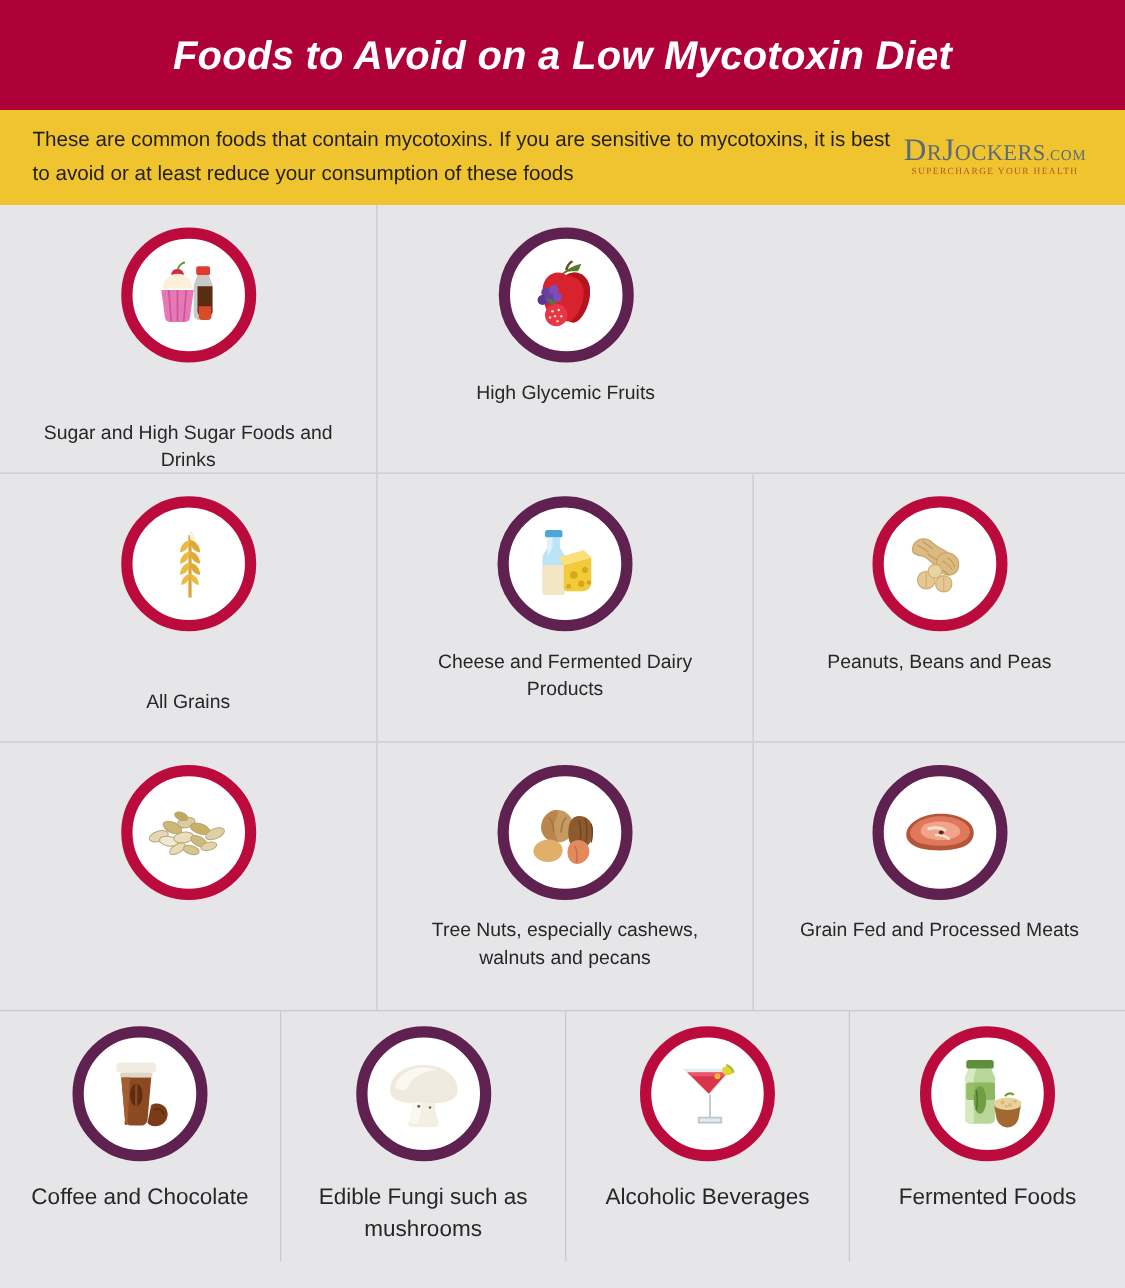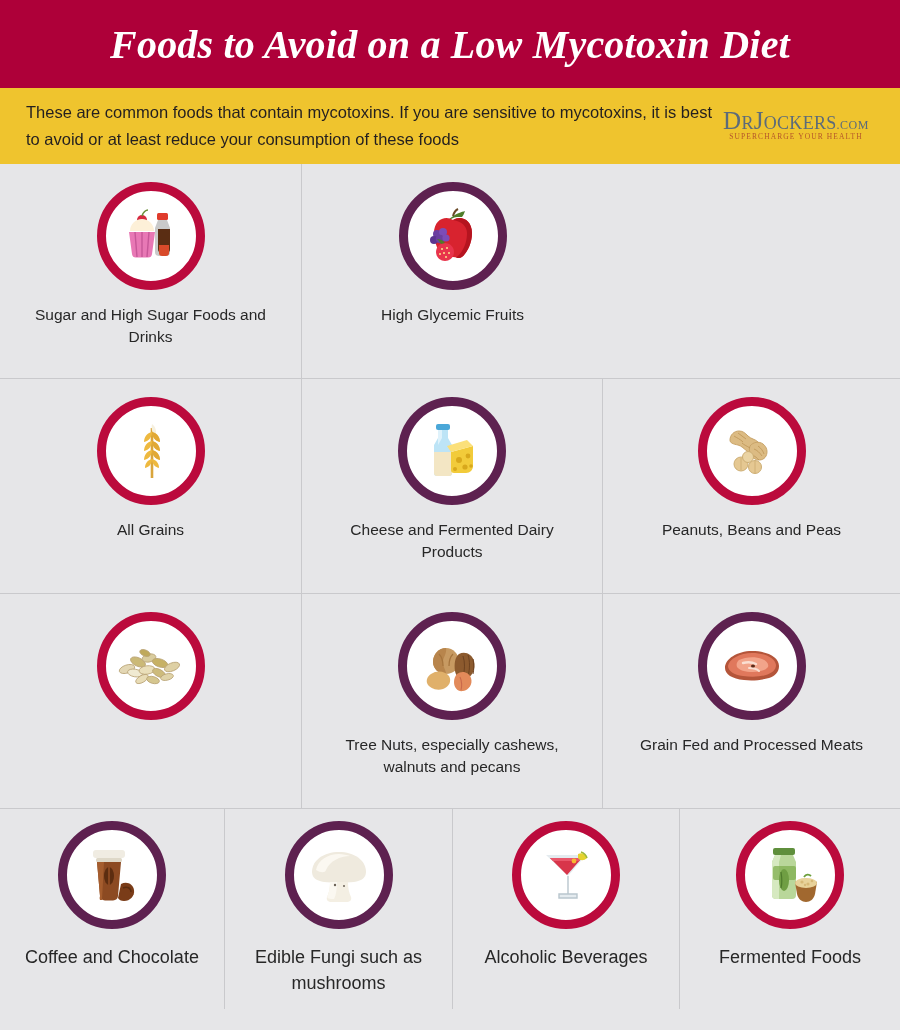--- a/index.html
+++ b/index.html
@@ -25,24 +25,24 @@
   .title-bar {
     height: 88px;
     background: #ae0039;
     display: flex;
     align-items: center;
     justify-content: center;
     flex: 0 0 auto;
   }
   .title-text {
     color: #ffffff;
-    font-family: Liberation Serif, serif;
+    font-family: Liberation Sans, sans-serif;
     font-weight: bold;
     font-style: italic;
-    font-size: 40px;
+    font-size: 32px;
     letter-spacing: 0.2px;
     white-space: nowrap;
   }
 
   .subtitle-bar {
     height: 76px;
     background: #efc42e;
     display: flex;
     align-items: center;
     padding: 0 14px 0 26px;
@@ -96,21 +96,21 @@
   .cell {
     position: relative;
     display: flex;
     flex-direction: column;
     align-items: center;
     border-right: 1px solid #c9c9cc;
     padding-top: 18px;
   }
   .cell:last-child { border-right: none; }
   .row-3col .cell { width: 300px; }
-  .row-3col .cell:nth-child(1) { width: 302px; }
+  .row-3col .cell:nth-child(1) { width: 302px; gap: 32px; }
   .row-3col .cell:nth-child(2) { width: 301px; }
   .row-3col .cell:nth-child(3) { width: 297px; }
 
   .row-4col .cell { width: 226px; padding-top: 12px; }
   .row-4col .cell:nth-child(1) { width: 225px; }
   .row-4col .cell:nth-child(2) { width: 228px; }
   .row-4col .cell:nth-child(3) { width: 227px; }
   .row-4col .cell:nth-child(4) { width: 220px; }
 
   

